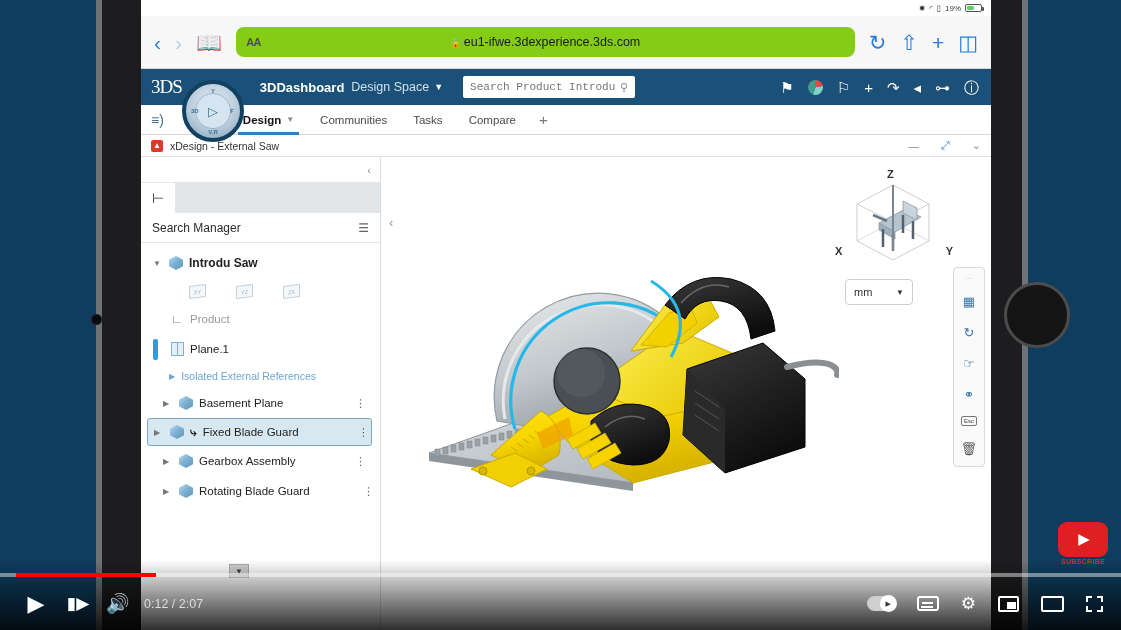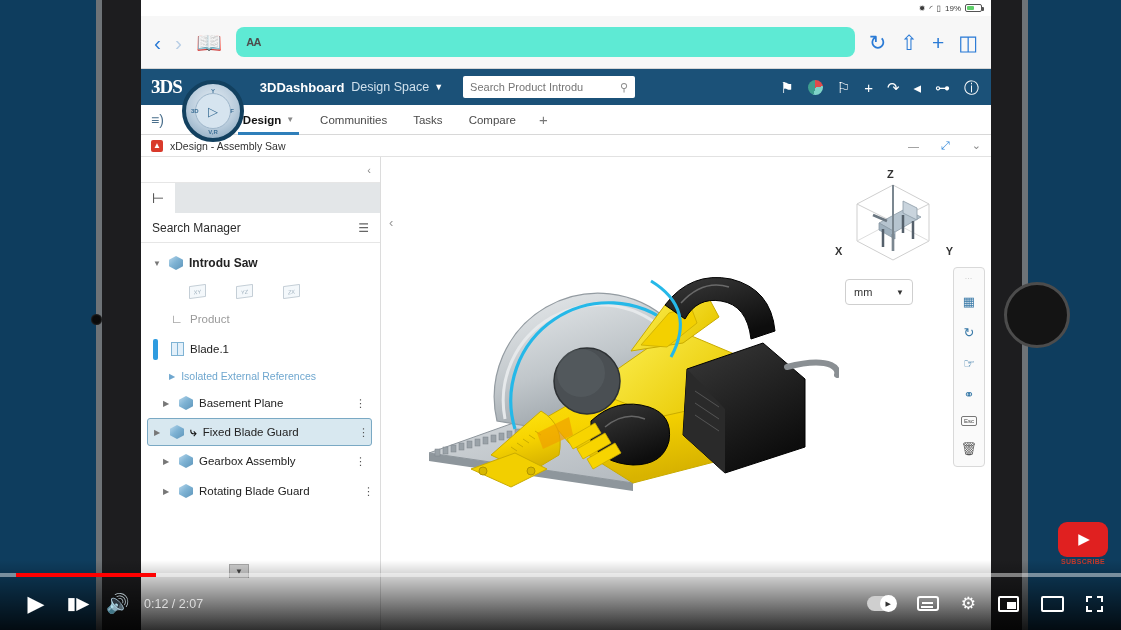--- a/index.html
+++ b/index.html
@@ -43,46 +43,46 @@
   .batt-fill{ position:absolute; left:1px; top:1px; bottom:1px; width:45%; background:#5fcf6a; border-radius:1px; }
 
   
   .safari{
     height:53px; background:#f7f7f7; border-bottom:1px solid #d6d6d6;
     display:flex; align-items:center; padding:0 13px; gap:14px;
   }
   .sf-btn{ color:#2b7bd6; font-size:21px; line-height:1; cursor:pointer; }
   .sf-btn.dim{ color:#b9cfe6; }
   .urlbar{
-    flex:1; height:30px; background:#5eead4; border-radius:8px;
+    flex:1; height:30px; background:#84cc16; border-radius:8px;
     display:flex; align-items:center; padding:0 10px; position:relative;
   }
   .aa{ font-size:11px; color:#4d4d4d; font-weight:700; letter-spacing:-0.5px;}
   .url-center{
     position:absolute; left:0; right:0; text-align:center;
     font-size:12.5px; color:#1a1a1a;
   }
   .lock{ font-size:9px; margin-right:2px; }
 
   
   .dsbar{
     height:36px; background:#1b5178; display:flex; align-items:center;
     padding-left:10px; color:#fff; position:relative;
   }
-  .ds-logo{ font-size:19px; font-weight:700; font-family:"Liberation Serif", serif; letter-spacing:-1px; }
+  .ds-logo{ font-size:19px; font-weight:400; font-family:"Liberation Serif", serif; letter-spacing:-1px; }
   .ds-title{ margin-left:78px; font-size:13px; font-weight:700; }
   .ds-space{ margin-left:7px; font-size:12.5px; color:#cfe0ec; font-weight:400;}
   .ds-caret{ margin-left:5px; font-size:9px; }
   .ds-search{
     margin-left:20px; width:172px; height:22px; background:#fff;
     border-radius:2px; display:flex; align-items:center; padding:0 7px;
   }
   .ds-search input{
     border:0; outline:0; flex:1; font-size:11px; color:#8e8e8e;
-    font-family:Liberation Sans, sans-serif; background:transparent;
+    font-family:Liberation Mono, monospace; background:transparent;
   }
   .ds-icons{ margin-left:auto; display:flex; align-items:center; gap:14px; padding-right:12px; }
   .ds-ic{ font-size:15px; line-height:1; color:#fff; }
   .compass{
     width:15px; height:15px; border-radius:50%;
     background:conic-gradient(#e14b4b 0 22%, #7fd4c8 22% 55%, #3f9e8f 55% 100%);
   }
 
   
   .nav-wheel{
@@ -290,20 +290,23 @@
           <span class="batt-fill"></span>
         </span>
     </div>
 
     <div class="safari">
       <span class="sf-btn">‹</span>
       <span class="sf-btn dim">›</span>
       <span class="sf-btn">📖</span>
       <div class="urlbar">
         <span class="aa">AA</span>
+        <span class="url-center">
+          <span class="lock">🔒</span><span>eu1-ifwe.3dexperience.3ds.com</span>
+        </span>
       </div>
       <span class="sf-btn">↻</span>
       <span class="sf-btn">⇧</span>
       <span class="sf-btn">+</span>
       <span class="sf-btn">◫</span>
     </div>
 
     <div class="dsbar">
       <span class="ds-logo">3DS</span>
       <div class="nav-wheel">
@@ -346,21 +349,21 @@
         </div>
       <div class="dstab">
           <span>Compare</span>
         </div>
       <span class="tab-plus">+</span>
     </div>
 
     <div class="xdwin">
       <div class="xdtitle">
         <span class="xd-appico">▲</span>
-        <span class="xd-name">xDesign - Assembly Saw</span>
+        <span class="xd-name">xDesign - External Saw</span>
         <div class="xd-winbtns">
           <span class="wb">—</span>
           <span class="wb blue">⤢</span>
           <span class="wb">⌄</span>
         </div>
       </div>
 
       <div class="xdbody">
 
         <div class="tree">
@@ -390,21 +393,21 @@
             </div>
 
             <div class="trow" style="padding-left:30px">
               <span class="origin-ic">∟</span>
               <span class="muted">Product</span>
             </div>
 
             <div class="trow" style="padding-left:30px;position:relative">
               <span class="plane1-bar"></span>
               <span class="plane1-ic"></span>
-              <span>Blade.1</span>
+              <span>Plane.1</span>
             </div>
 
             <div class="iso-row">
               <span style="font-size:8px">▶</span>
               <span>Isolated External References</span>
             </div>
 
             <div class="trow" style="padding-left:22px">
               <span class="arw">▶</span>
               <span class="cube"></span>

